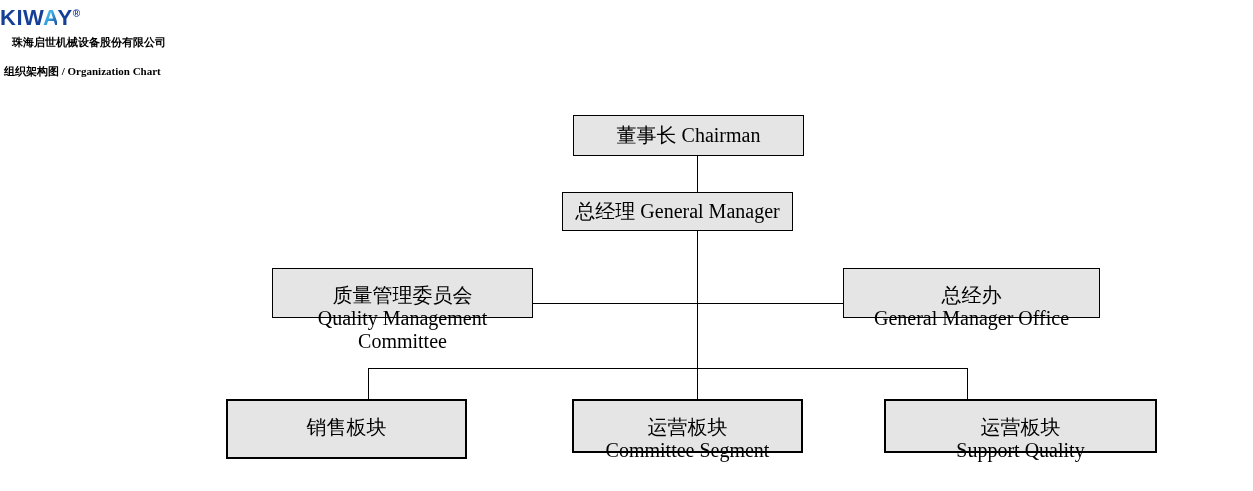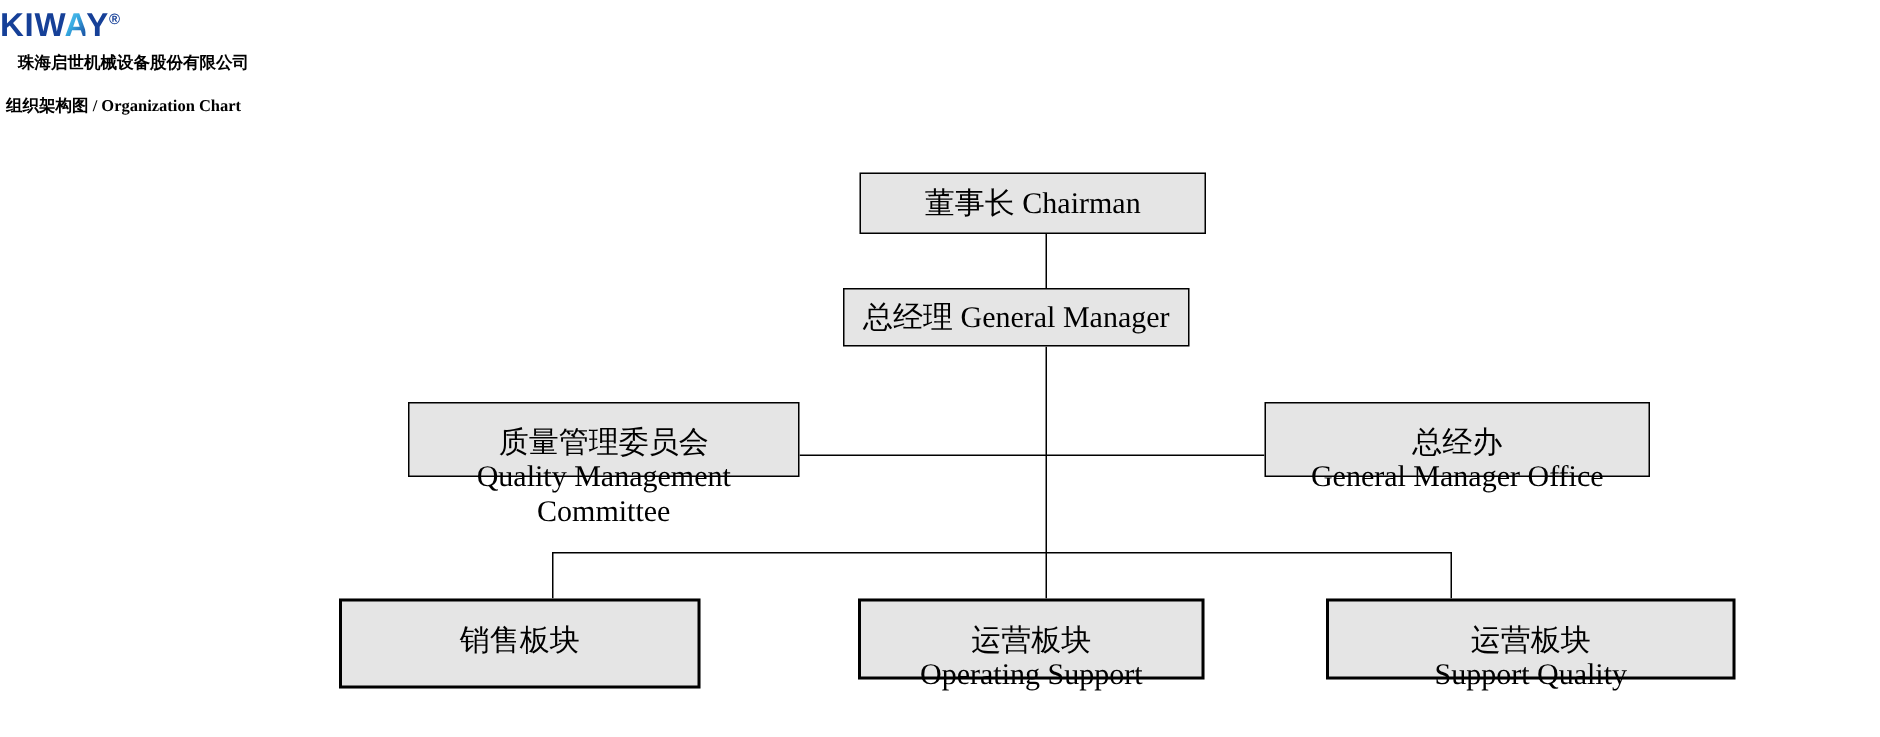--- a/index.html
+++ b/index.html
@@ -96,21 +96,21 @@
     <span class="ln">总经办</span>
     <span class="ln">General Manager Office</span>
   </div>
 
   <div class="node double n-business">
     <span class="ln">销售板块</span>
   </div>
 
   <div class="node double n-operating">
     <span class="ln">运营板块</span>
-    <span class="ln">Operating Support</span>
+    <span class="ln">Committee Segment</span>
   </div>
 
   <div class="node double n-support">
     <span class="ln">运营板块</span>
     <span class="ln">Support Quality</span>
   </div>
 
 </div>
 
 </body></html>

